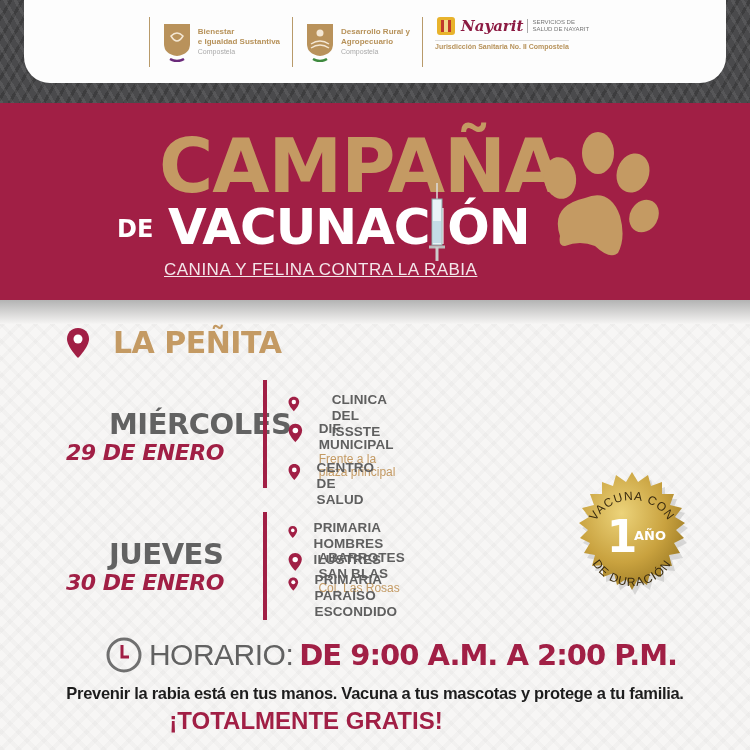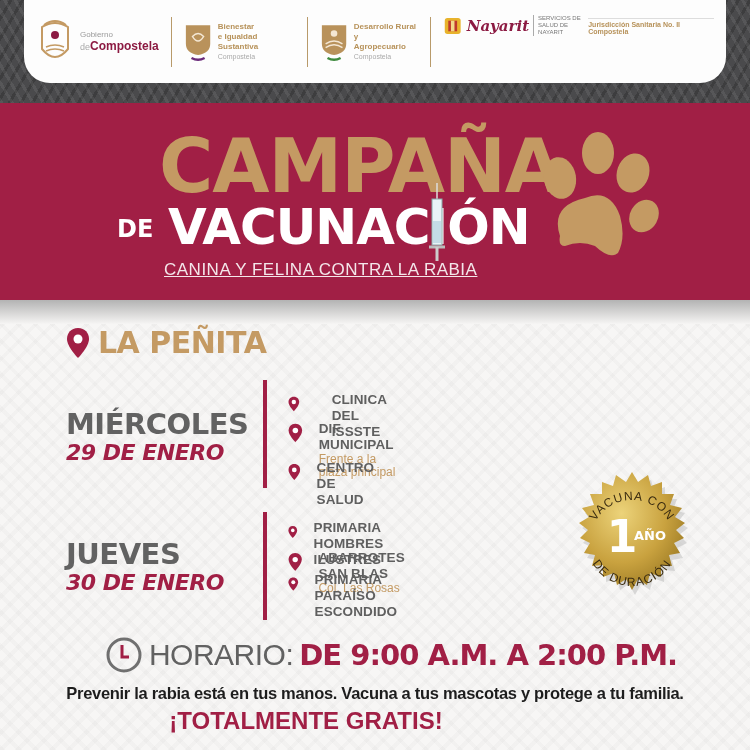--- a/index.html
+++ b/index.html
@@ -62,25 +62,25 @@
   }
   .bg-pattern {
     position: absolute; left: 0; top: 324px; width: 750px; height: 426px;
     background:
       repeating-linear-gradient(45deg, rgba(0,0,0,0.018) 0 4px, transparent 4px 12px),
       repeating-linear-gradient(-45deg, rgba(0,0,0,0.018) 0 4px, transparent 4px 12px),
       #f7f6f5;
   }
 
   .town { position: absolute; left: 66px; top: 325px; display: flex; align-items: center; gap: 8px; }
-  .town-name { font-family: "DejaVu Sans", sans-serif; font-weight: bold; color: #c49a63; font-size: 30px; letter-spacing: -0.5px; }
+  .town-name { font-family: "DejaVu Sans", sans-serif; font-weight: bold; color: #c49a63; font-size: 30px; letter-spacing: -0.5px; margin-left: 15px; }
   .pin { display: inline-block; }
 
   .day-block { position: absolute; left: 66px; }
-  .day-name { font-family: "DejaVu Sans", sans-serif; font-weight: bold; color: #626262; font-size: 29px; letter-spacing: -0.5px; line-height: 32px; }
+  .day-name { font-family: "DejaVu Sans", sans-serif; font-weight: bold; color: #626262; font-size: 29px; letter-spacing: -0.5px; line-height: 32px; margin-left: 43px; }
   .day-date { font-family: "DejaVu Sans", sans-serif; font-weight: bold; color: #a11f45; font-size: 22px; line-height: 26px; letter-spacing: -0.5px; font-style: italic; }
 
   .vline { position: absolute; left: 263px; width: 4px; background: #a11f45; }
 
   .loc-list { position: absolute; left: 288px; }
   .loc { position: absolute; left: 0; display: flex; align-items: flex-start; gap: 16px; }
   .loc .pin { margin-top: -3px; }
   .loc-name { font-weight: bold; color: #5f5f5f; font-size: 13.5px; line-height: 16px; letter-spacing: 0.1px; }
   .loc-sub { color: #c49a63; font-weight: normal; font-size: 12px; line-height: 13px; }
 
@@ -92,32 +92,20 @@
   .hor-value { font-size: 29px; color: #a11f45; font-weight: bold; letter-spacing: -1px; font-family: "DejaVu Sans", sans-serif; }
 
   .slogan { position: absolute; left: 0; top: 684px; width: 750px; text-align: center; color: #1d1d1d; font-weight: bold; font-size: 16.5px; letter-spacing: -0.3px; }
   .free { position: absolute; left: 0; top: 707px; width: 612px; text-align: center; color: #a11f45; font-size: 24px; font-weight: bold; }
 </style>
 </head>
 <body>
 
 <div class="top-band"></div>
 <div class="logo-bar">
-  <div class="logo">
-    <svg class="crest" viewBox="0 0 38 46">
-      <path d="M6 8 Q19 0 32 8 L32 30 Q19 46 6 30 Z" fill="none" stroke="#c49a63" stroke-width="2"></path>
-      <circle cx="19" cy="16" r="4" fill="#8c1a42"></circle>
-      <path d="M10 28 Q19 24 28 28 M10 32 Q19 28 28 32" stroke="#c49a63" stroke-width="1.5" fill="none"></path>
-      <path d="M8 6 Q19 -2 30 6" stroke="#c49a63" stroke-width="2" fill="none"></path>
-    </svg>
-    <div class="lt">
-      <div class="grey">Gobierno</div>
-      <div class="gob-title"><span>de</span><b>Compostela</b></div>
-    </div>
-  </div>
   <div class="logo-sep"></div>
   <div class="logo">
     <svg class="shield" viewBox="0 0 30 40">
       <path d="M2 2 H28 V22 Q28 32 15 34 Q2 32 2 22 Z" fill="#b9925b"></path>
       <path d="M9 14 Q15 8 21 14 Q15 24 9 14 Z" fill="none" stroke="#f4e7d4" stroke-width="1.5"></path>
       <path d="M8 37 Q15 41 22 37" stroke="#6a2a7a" stroke-width="2.5" fill="none"></path>
     </svg>
     <div class="lt">
       <div class="gold">Bienestar</div>
       <div class="gold">e Igualdad Sustantiva</div>
@@ -132,21 +120,21 @@
       <path d="M6 22 Q15 16 24 22 M6 26 Q15 20 24 26" stroke="#f4e7d4" stroke-width="1.5" fill="none"></path>
       <path d="M8 37 Q15 41 22 37" stroke="#3e8a3e" stroke-width="2.5" fill="none"></path>
     </svg>
     <div class="lt">
       <div class="gold">Desarrollo Rural y</div>
       <div class="gold">Agropecuario</div>
       <div class="small">Compostela</div>
     </div>
   </div>
   <div class="logo-sep"></div>
-  <div class="logo" style="flex-direction:row; align-items:flex-start; gap:0;">
+  <div class="logo" style="flex-direction:column; align-items:flex-start; gap:0;">
     <div class="nay-top">
       <svg width="22" height="22" viewBox="0 0 22 22">
         <rect x="2" y="2" width="18" height="18" rx="3" fill="#e8b32c"></rect>
         <rect x="6" y="5" width="10" height="12" fill="#c0392b"></rect>
         <rect x="9" y="5" width="4" height="12" fill="#f1d98a"></rect>
       </svg>
       <span class="nay-script">Nayarit</span>
       <div class="nay-serv">
         <div>SERVICIOS DE</div>
         <div>SALUD DE NAYARIT</div>

